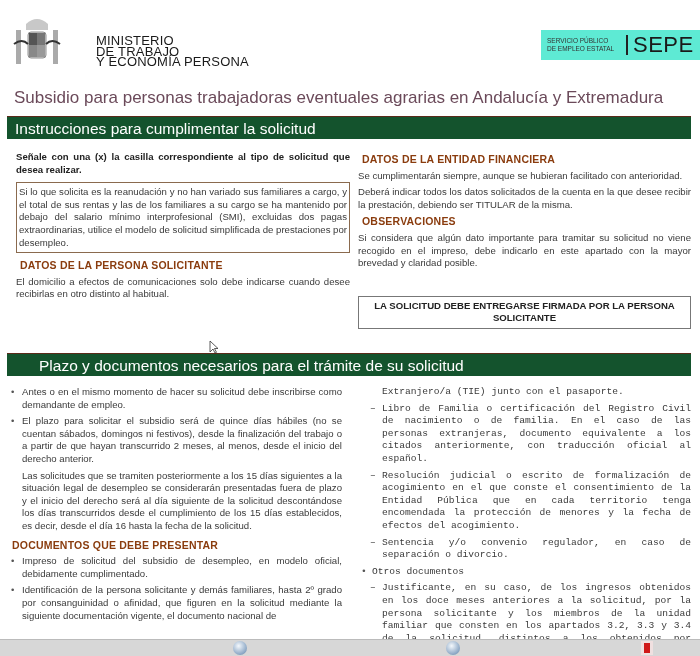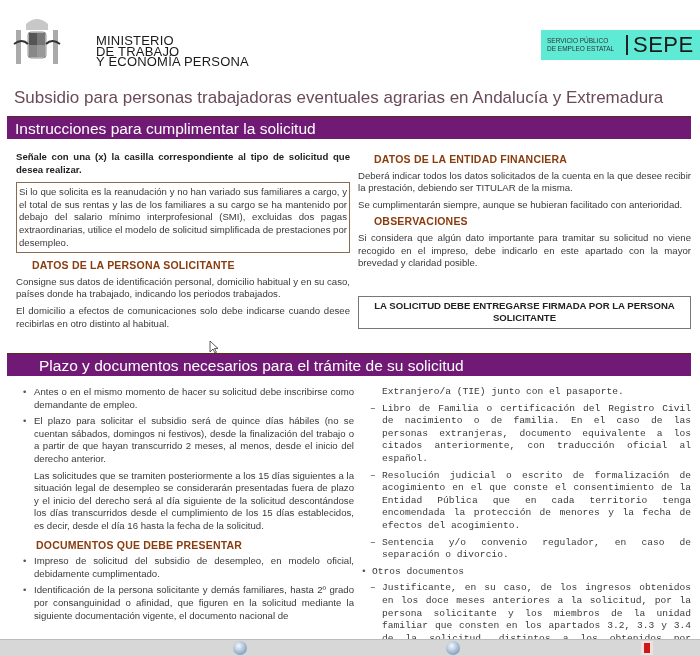--- a/index.html
+++ b/index.html
@@ -8,31 +8,31 @@
     font-family:"Liberation Sans", sans-serif; color:#3a3a3a; position:relative;
   }
   .header { position:absolute; left:0; top:0; width:700px; height:80px; }
   .crest { position:absolute; left:12px; top:14px; width:50px; height:58px; }
   .ministry { position:absolute; left:96px; top:36px; font-size:13px; line-height:10.5px; color:#1a1a1a; letter-spacing:0.2px; }
   .sepe-box { position:absolute; left:541px; top:30px; width:168px; height:30px; background:#5eead4; }
   .sepe-small { position:absolute; left:6px; top:7px; font-size:6.5px; line-height:8px; color:#333; }
   .sepe-bar { position:absolute; left:85px; top:5px; width:1.5px; height:20px; background:#222; }
   .sepe-big { position:absolute; left:92px; top:2px; font-size:22px; color:#1a1a1a; letter-spacing:0.5px; }
   .doc-title { position:absolute; left:14px; top:88px; font-size:17px; color:#6b4a5a; white-space:nowrap; }
-  .band { position:absolute; left:7px; width:684px; height:23px; background:#701a75; color:#fff; font-size:15.5px; line-height:23px; padding-left:8px; box-sizing:border-box; border-top:1px solid #5a2a1a; }
+  .band { position:absolute; left:7px; width:684px; height:23px; background:#14532d; color:#fff; font-size:15.5px; line-height:23px; padding-left:8px; box-sizing:border-box; border-top:1px solid #5a2a1a; }
   .band1 { top:116px; }
   .band2 { top:353px;padding-left:32px; }
   .col { position:absolute; font-size:9.6px; line-height:12.6px; text-align:justify; }
   .colL1 { left:16px; top:151px; width:334px; }
   .colR1 { left:358px; top:151px; width:333px; }
-  .colL2 { left:20px; top:386px; width:334px; }
+  .colL2 { left:8px; top:386px; width:334px; }
   .colR2 { left:358px; top:386px; width:333px;font-family:Liberation Mono, monospace; }
   .bold-intro { font-weight:bold; color:#222; margin:0 0 6px 0; }
   .note-box { border:1.5px solid #8a6a4e; padding:3px 2px; margin:0 0 6px 0; }
-  .sec-h { color:#8a3c0e; font-weight:bold; font-size:10.5px; margin:2px 0 4px 16px; letter-spacing:0.2px; }
+  .sec-h { color:#8a3c0e; font-weight:bold; font-size:10.5px; margin:2px 0 4px 4px; letter-spacing:0.2px; }
   p { margin:0 0 4px 0; }
   .sign-box { margin-top:26px; border:1.5px solid #777; text-align:center; font-weight:bold; font-size:9.6px; padding:3px 8px; color:#222; }
   ul { list-style:none; margin:0; padding:0; }
   li.b { position:relative; padding-left:14px; margin-bottom:4px; }
   li.b::before { content:"•"; position:absolute; left:3px; top:0; color:#555; }
   li.d { position:relative; padding-left:24px; margin-bottom:4px; }
   li.d::before { content:"–"; position:absolute; left:12px; top:0; }
   .cont { padding-left:24px; margin-bottom:4px; }
   .indent { padding-left:14px; }
   .cursor { position:absolute; left:209px; top:340px; width:10px; height:14px; }
@@ -75,28 +75,27 @@
 </div>
 
 <div class="doc-title">Subsidio para personas trabajadoras eventuales agrarias en Andalucía y Extremadura</div>
 
 <div class="band band1">Instrucciones para cumplimentar la solicitud</div>
 
 <div class="col colL1">
   <p class="bold-intro">Señale con una (x) la casilla correspondiente al tipo de solicitud que desea realizar.</p>
   <div class="note-box">Si lo que solicita es la reanudación y no han variado sus familiares a cargo, y el total de sus rentas y las de los familiares a su cargo se ha mantenido por debajo del salario mínimo interprofesional (SMI), excluidas dos pagas extraordinarias, utilice el modelo de solicitud simplificada de prestaciones por desempleo.</div>
   <div class="sec-h">DATOS DE LA PERSONA SOLICITANTE</div>
-  <p>Consigne sus datos de identificación personal, domicilio habitual y en su caso, países donde ha trabajado, indicando los periodos trabajados.</p>
   <p>El domicilio a efectos de comunicaciones solo debe indicarse cuando desee recibirlas en otro distinto al habitual.</p>
 </div>
 
 <div class="col colR1">
   <div class="sec-h">DATOS DE LA ENTIDAD FINANCIERA</div>
+  <p>Se cumplimentarán siempre, aunque se hubieran facilitado con anterioridad.</p>
   <p>Deberá indicar todos los datos solicitados de la cuenta en la que desee recibir la prestación, debiendo ser TITULAR de la misma.</p>
-  <p>Se cumplimentarán siempre, aunque se hubieran facilitado con anterioridad.</p>
   <div class="sec-h">OBSERVACIONES</div>
   <p>Si considera que algún dato importante para tramitar su solicitud no viene recogido en el impreso, debe indicarlo en este apartado con la mayor brevedad y claridad posible.</p>
   <div class="sign-box">LA SOLICITUD DEBE ENTREGARSE FIRMADA POR LA PERSONA SOLICITANTE</div>
 </div>
 
 <div class="cursor">
   <svg width="10" height="14" viewBox="0 0 10 14">
       <path d="M1 1 L1 12 L4 9 L6 13 L7.5 12.3 L5.5 8.5 L9 8.5 Z" fill="#fff" stroke="#333" stroke-width="0.8"></path>
     </svg>
 </div>

